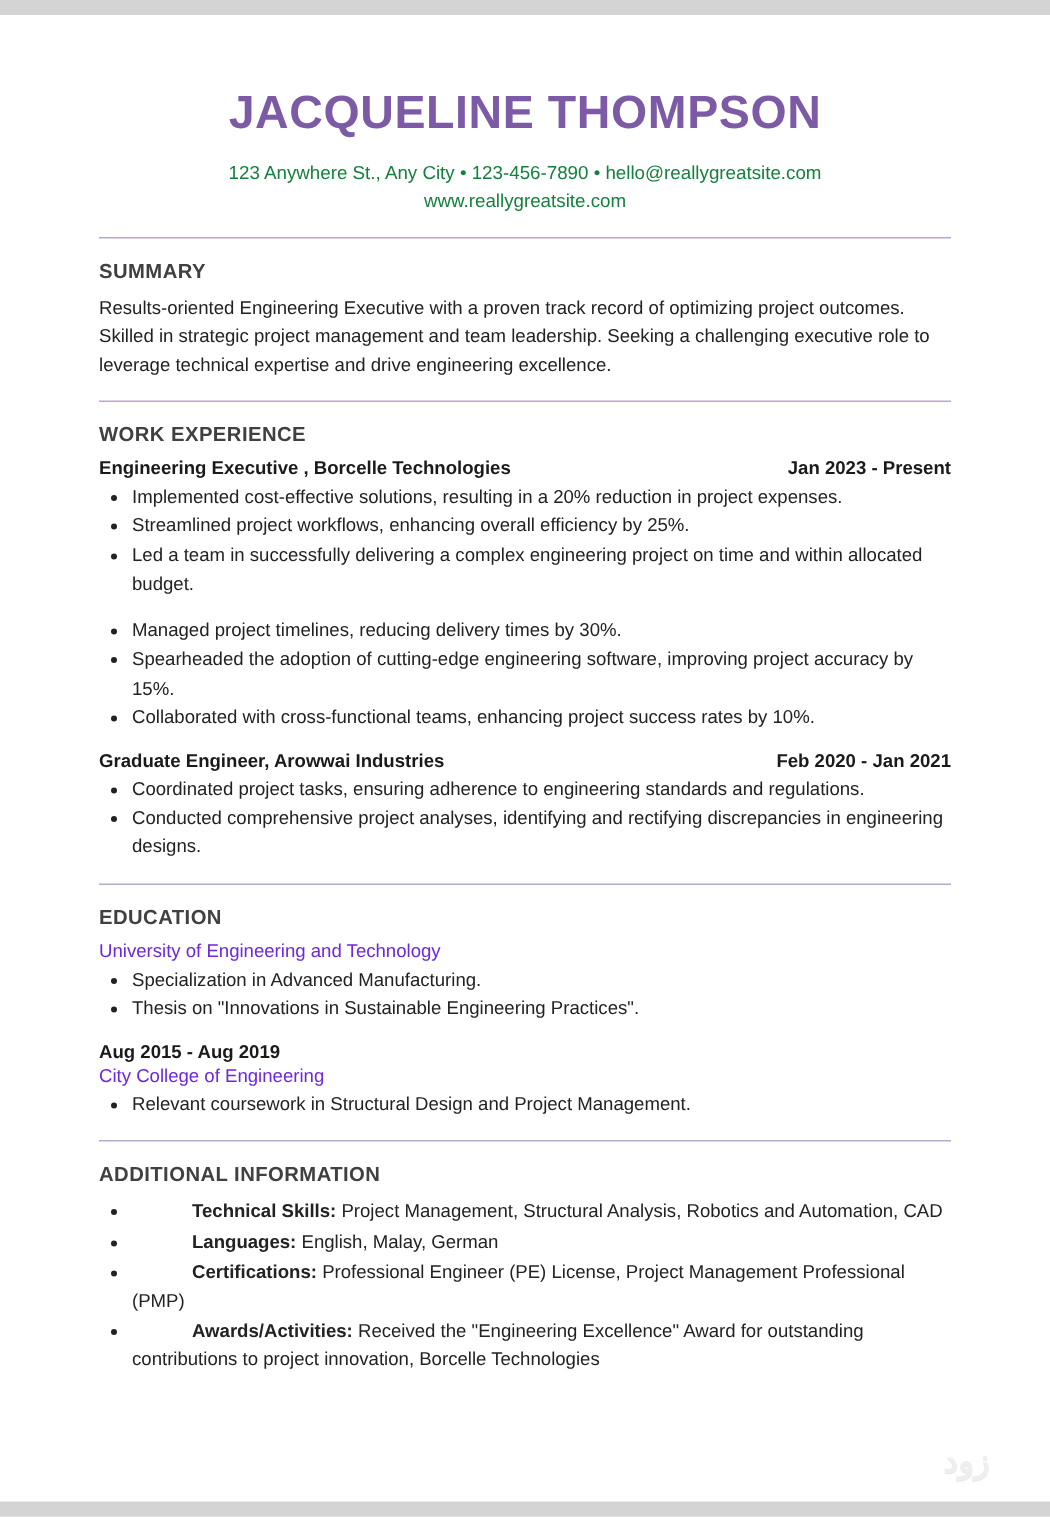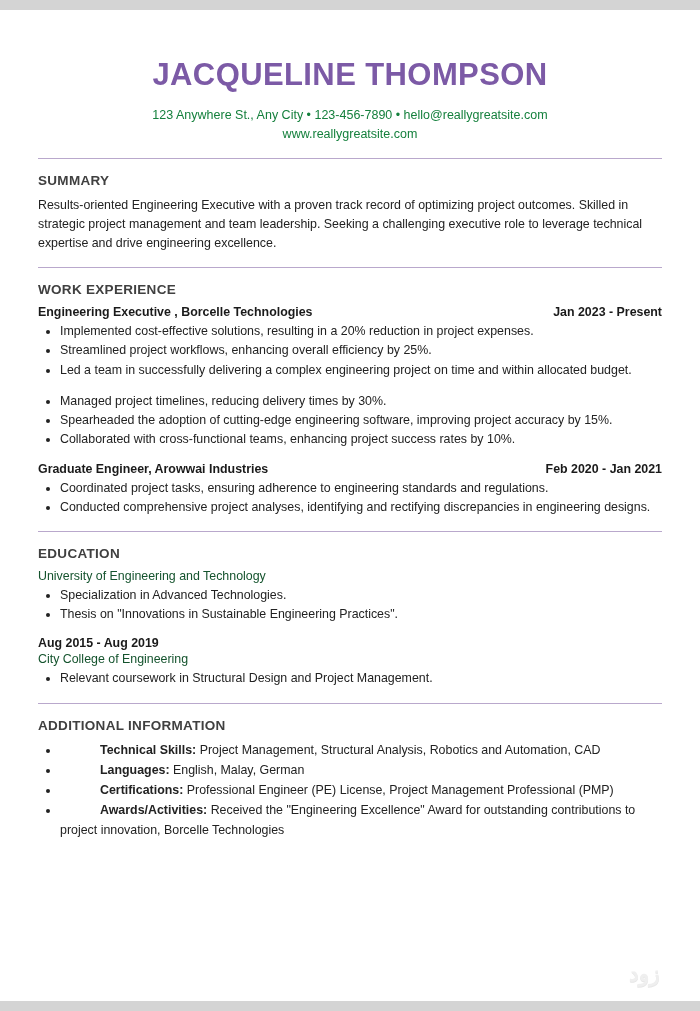--- a/index.html
+++ b/index.html
@@ -33,21 +33,21 @@
     width: 700px;
     height: 10px;
     background: #d4d4d4;
   }
   .sheet {
     position: absolute;
     top: 10px; left: 0;
     width: 700px;
     height: 991px;
     background: #ffffff;
-    padding: 0 38px;
+    padding: 0 66px;
     box-sizing: border-box;
   }
   .name {
     text-align: center;
     color: #7c5aa6;
     font-size: 31px;
     font-weight: bold;
     letter-spacing: 0.4px;
     margin-top: 48px;
     line-height: 1.1;
@@ -85,21 +85,21 @@
     justify-content: space-between;
     align-items: flex-end;
     font-size: 12.4px;
     font-weight: bold;
     color: #1a1a1a;
   }
   .entry-title { font-weight: bold; }
   .entry-date { font-weight: bold; white-space: nowrap; }
   .entry-sub {
     font-size: 12.4px;
-    color: #14532d;
+    color: #6d28d9;
     margin-top: 2px;
   }
   ul.bullets {
     margin: 3px 0 0 0;
     padding-left: 22px;
     list-style: disc;
   }
   ul.bullets li {
     font-size: 12.4px;
     color: #222222;
@@ -178,21 +178,21 @@
       </ul>
     </div>
 
     <hr class="rule">
 
     <div class="section-title">EDUCATION</div>
 
     <div class="entry">
       <div class="entry-sub">University of Engineering and Technology</div>
       <ul class="bullets">
-        <li>Specialization in Advanced Technologies.</li>
+        <li>Specialization in Advanced Manufacturing.</li>
         <li>Thesis on "Innovations in Sustainable Engineering Practices".</li>
       </ul>
     </div>
 
     <div class="entry">
       <div class="entry-head">
         <span class="entry-date">Aug 2015 - Aug 2019</span>
       </div>
       <div class="entry-sub">City College of Engineering</div>
       <ul class="bullets">

